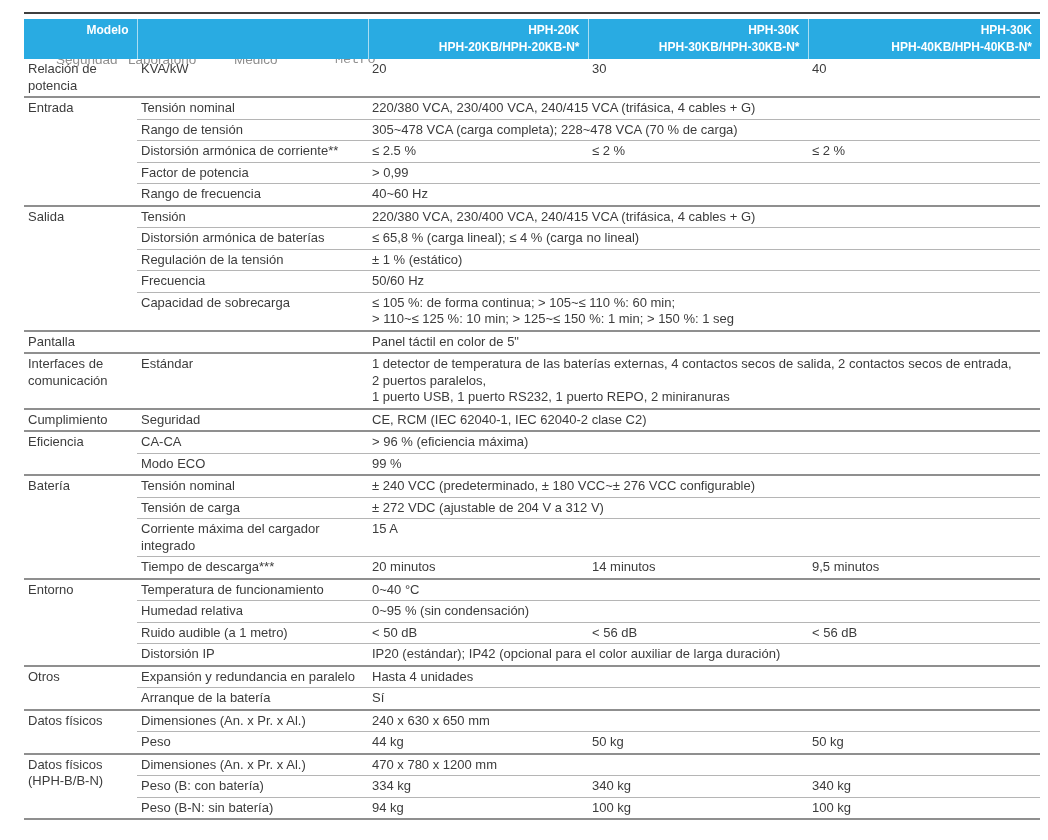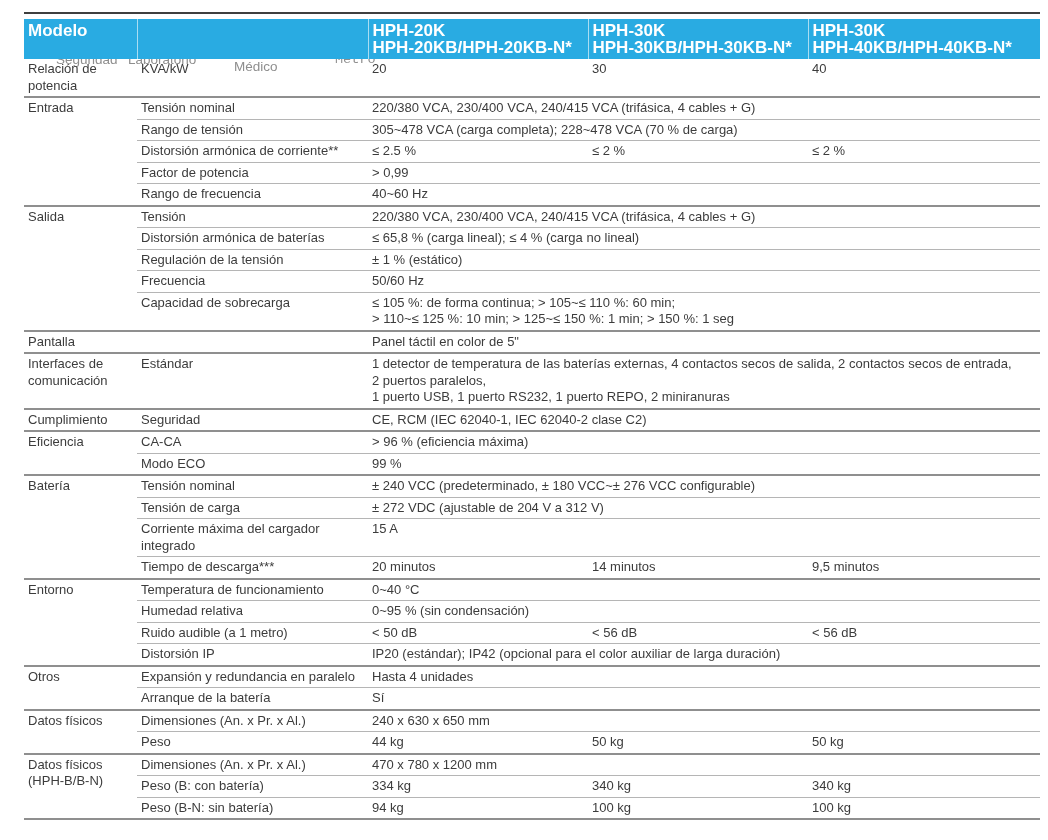--- a/index.html
+++ b/index.html
@@ -11,32 +11,32 @@
     position:absolute; left:24px; top:12px; width:1016px; height:2px;
     background:#3f3f3f;
   }
   .tabs-layer { position:absolute; top:52px; left:0; z-index:0; }
   .tab {
     position:absolute; top:0; white-space:nowrap;
     font-size:13.5px; color:var(--tab-text, #8e8e8e);
   }
   .tab-seguridad  { left:56px; }
   .tab-laboratorio{ left:128px; }
-  .tab-medico     { left:234px;margin-top:7px; }
+  .tab-medico     { left:234px; }
   .tab-metro      { left:335px;font-family:Liberation Mono, monospace; }
 
   table.spec {
     position:absolute; left:24px; top:19px; width:1016px; z-index:1;
     border-collapse:collapse; table-layout:fixed;
     border-bottom:2px solid var(--section-border, #8f8f8f);
     background:transparent;
   }
   table.spec thead th {
     background:var(--header-bg, #29abe2); color:var(--header-text, #ffffff);
-    font-size:17px; font-weight:bold; text-align:left;
+    font-size:12px; font-weight:bold; text-align:right;
     line-height:17.5px; padding:2.5px 8px 2.5px 4px; vertical-align:top;
     height:35px;
   }
   table.spec thead th + th { border-left:1px solid rgba(255,255,255,0.6); }
 
   table.spec td {
     vertical-align:top; font-size:13px; color:var(--body-text, #3c3c3c);
     line-height:16.5px; padding:2px 8px 2px 4px; background:transparent;
     overflow:hidden;
   }

